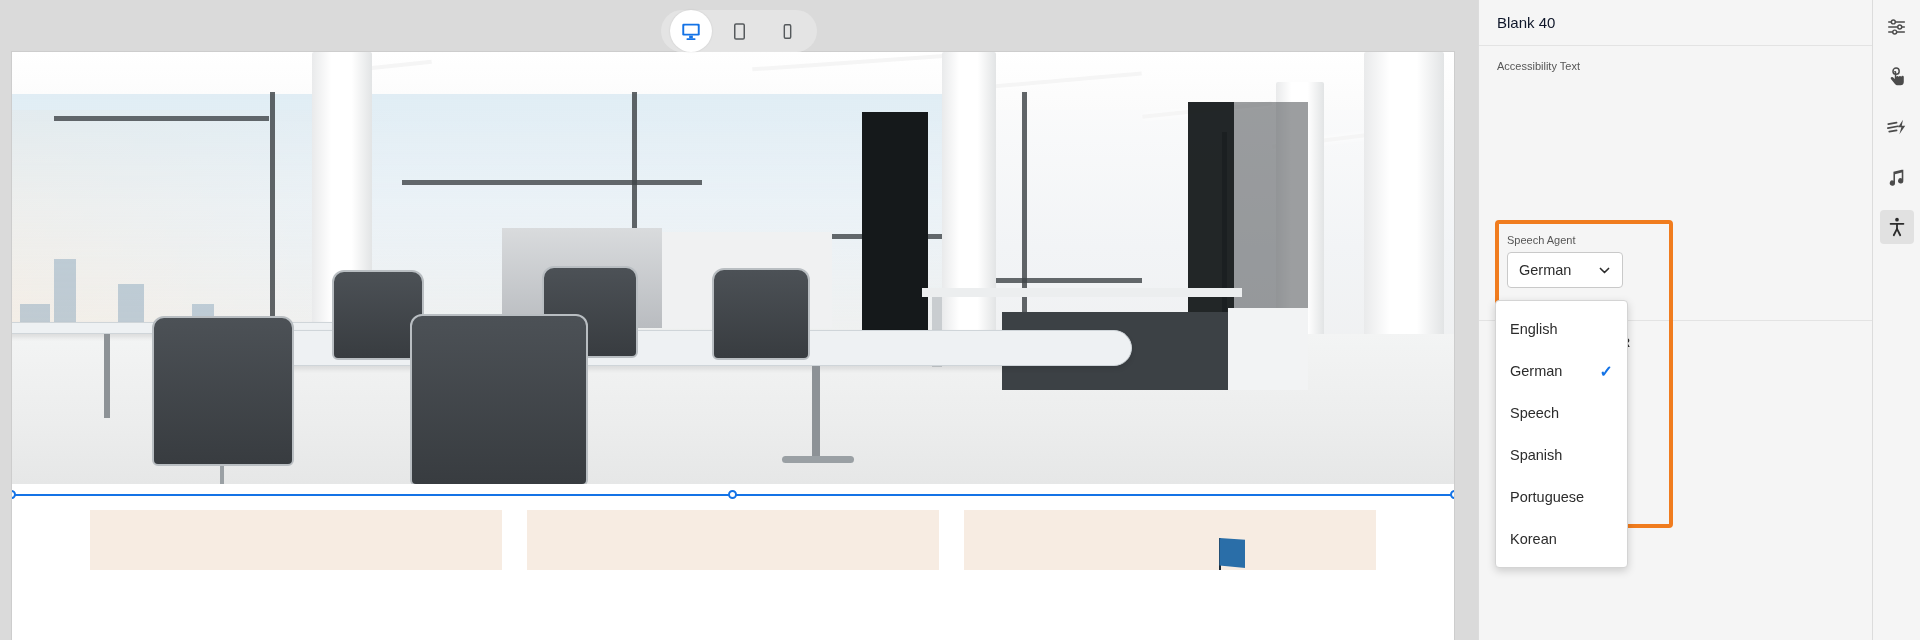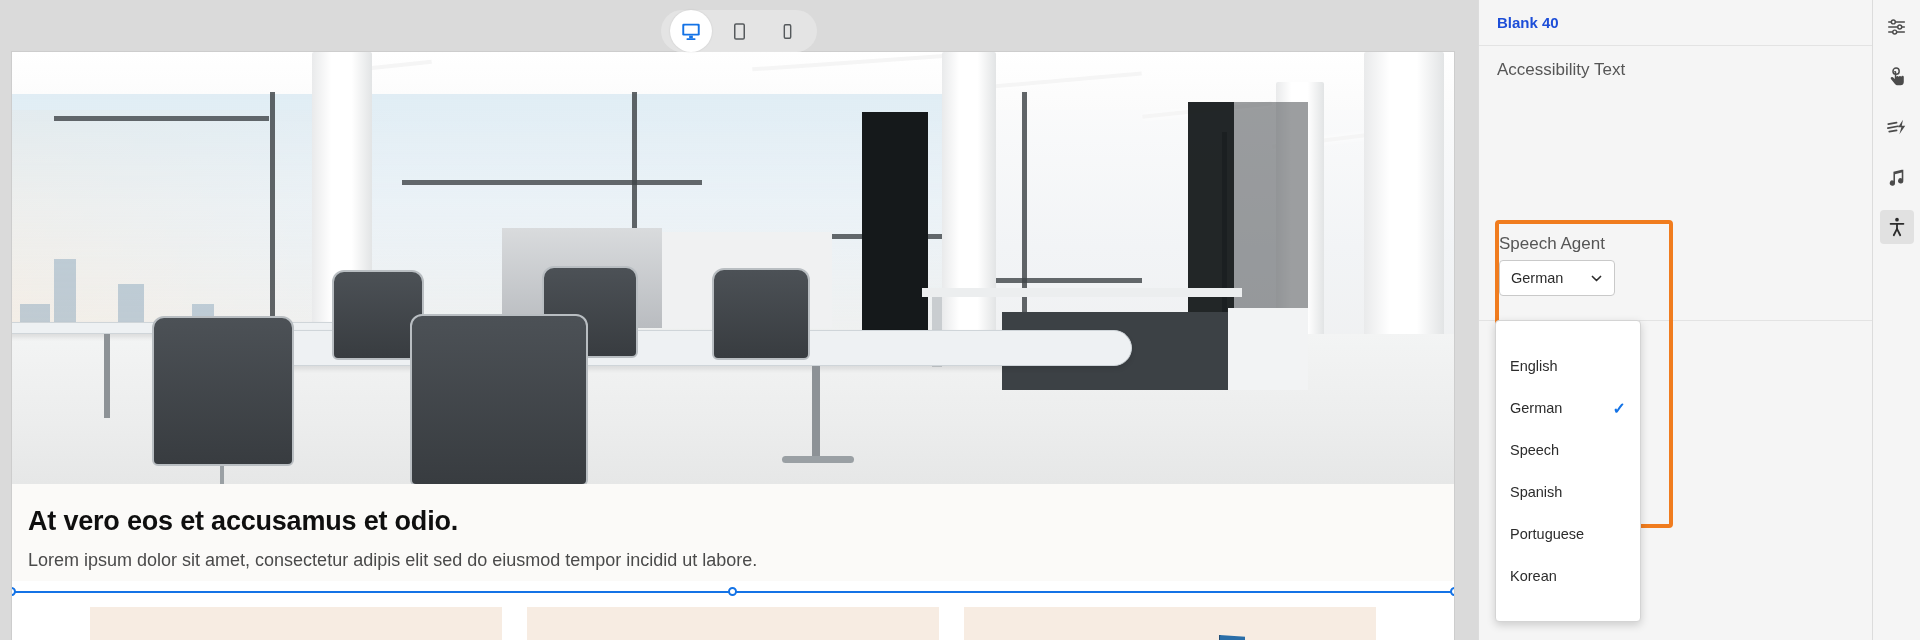--- a/index.html
+++ b/index.html
@@ -136,62 +136,62 @@
     width: 394px; height: 640px;
     background: #f5f5f5;
     border-left: 1px solid #dcdcdc;
     position: relative;
   }
   .panel-head {
     height: 46px; display:flex; align-items:center;
     padding: 0 18px; border-bottom: 1px solid #e3e3e3;
     background:#f5f5f5;
   }
-  .panel-title { font-size: 15px; font-weight: bold; color:#1d4ed8; }
+  .panel-title { font-size: 15px; font-weight: normal; color:#0f172a; }
 
   .section { padding: 14px 18px 0 18px; }
   .section-head {
     display:flex; align-items:center; gap:12px; margin-bottom: 14px;
     cursor:pointer;
   }
   .chev { width:12px; height:12px; color:#2c2c2c; flex:none; }
   .section-label {
     font-size: 12.5px; font-weight:bold; letter-spacing:.55px; color:#2c2c2c;
   }
-  .field-label { font-size:17px; color:#565656; margin-bottom:6px; }
+  .field-label { font-size:11px; color:#565656; margin-bottom:6px; }
   .ta {
     width: 100%; height: 60px; background:#ffffff;
     border:1px solid #c9c9c9; border-radius:4px;
     padding: 9px 11px; font-size: 14px; color:#2c2c2c;
     font-family:"Liberation Sans", sans-serif; resize:none; outline:none;
   }
 
   
   .hl-box {
     position:absolute; left: 16px; top: 220px;
     width: 178px; height: 308px;
     border: 4px solid #f07c1e; border-radius: 4px;
     pointer-events:none; z-index: 9;
   }
 
-  .speech-wrap { position:absolute; left:20px; top:234px; width:160px; z-index:10; }
+  .speech-wrap { position:absolute; left:28px; top:234px; width:160px; z-index:10; }
   .select-box {
     margin-top:5px;
     width:116px; height:36px; background:#ffffff;
     border:1px solid #c9c9c9; border-radius:4px;
     display:flex; align-items:center; justify-content:space-between;
     padding: 0 11px; cursor:pointer;
   }
   .select-val { font-size:14.5px; color:#2c2c2c; }
 
   .dropdown {
-    position:absolute; left:16px; top: 320px; width:146px;
+    position:absolute; left:16px; top: 300px; width:133px;
     background:#ffffff; border:1px solid #d4d4d4; border-radius:4px;
     box-shadow: 0 3px 9px rgba(0,0,0,.17);
-    padding: 24px 0; z-index:11;
+    padding: 7px 0; z-index:11;
   }
   .dd-item {
     height: 42px; display:flex; align-items:center;
     padding: 0 14px; font-size:14.5px; color:#2c2c2c;
     cursor:pointer; justify-content:space-between;
   }
   .dd-check { color:#1473e6; font-size:16px; font-weight:bold; }
 
   
   .hidden-sec {
@@ -316,24 +316,20 @@
         <div class="chair" style="left:530px;top:214px;width:96px;height:92px;"></div>
         <div class="chair" style="left:700px;top:216px;width:98px;height:92px;"></div>
 
         <div class="chair" style="left:140px;top:264px;width:142px;height:150px;"></div>
         <div class="chair-base" style="left:208px;top:414px;height:36px;"></div>
 
         <div class="chair" style="left:398px;top:262px;width:178px;height:172px;"></div>
 
       </div>
 
-      <div class="slide-text">
-        <div class="slide-title">At vero eos et accusamus et odio.</div>
-        <div class="slide-body">Lorem ipsum dolor sit amet, consectetur adipis elit sed do eiusmod tempor incidid ut labore.</div>
-      </div>
 
       <div class="sel-band">
         <div class="sel-dot" style="left:-5px;"></div>
         <div class="sel-dot" style="left:50%;margin-left:-5px;"></div>
         <div class="sel-dot" style="right:-5px;"></div>
 
         <div class="cards">
           <div class="card">
             
           </div>

